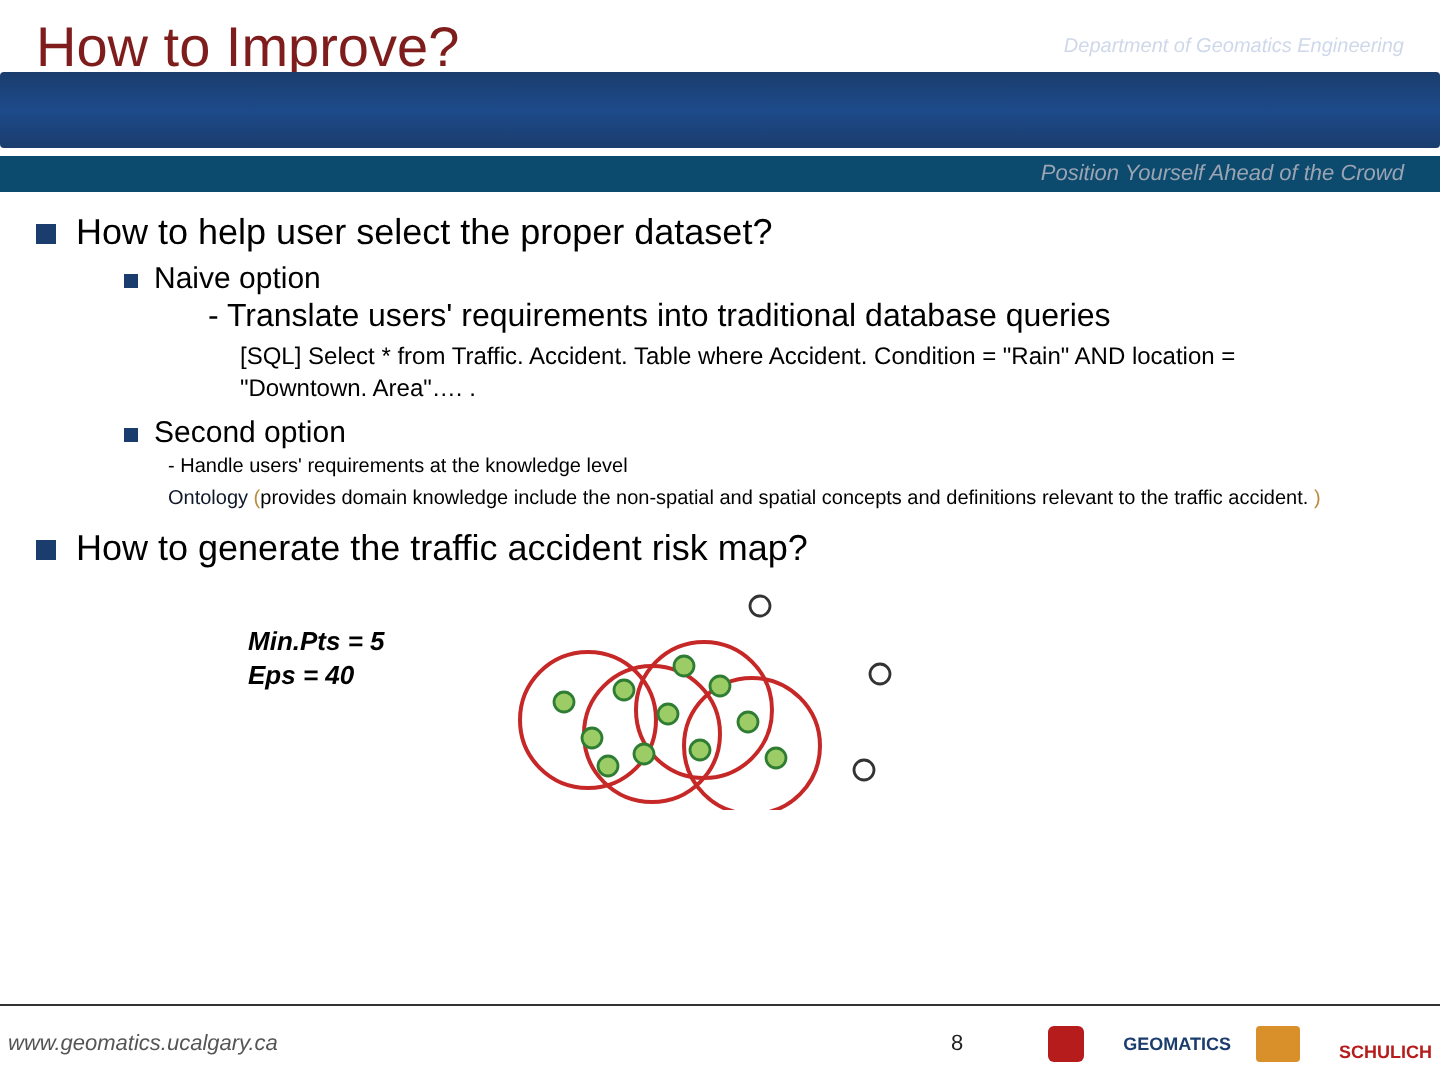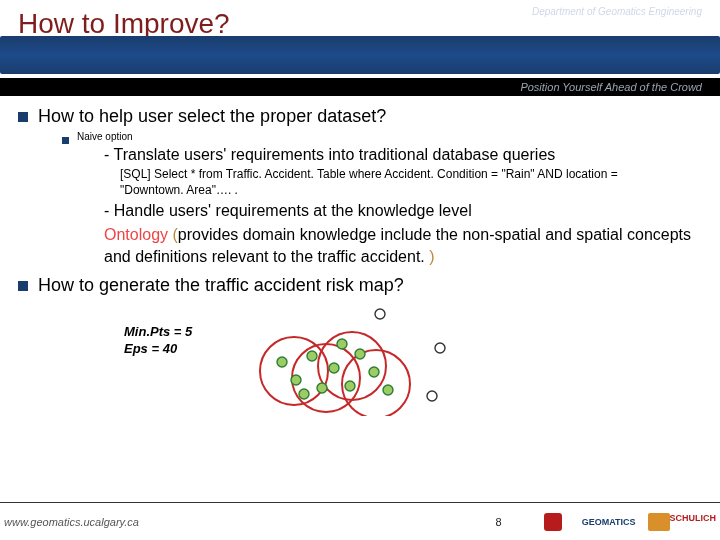--- a/index.html
+++ b/index.html
@@ -29,33 +29,33 @@
     position: absolute;
     top: 36px;
     left: 0;
     right: 0;
     height: 38px;
     background: linear-gradient(to bottom, #1a3d6d 0%, #1d4a8a 50%, #1a3d6d 100%);
     border-radius: 2px;
   }
   .dept-line {
     position: absolute;
-    top: 6px;
+    top: 18px;
     right: 18px;
     color: #cfd8ea;
     font-size: 10px;
     font-style: italic;
   }
   .subbanner {
     position: absolute;
     top: 78px;
     left: 0;
     right: 0;
     height: 18px;
-    background: #000000;
+    background: #0c4a6e;
     text-align: right;
     padding-right: 18px;
     font-style: italic;
     color: #9aa4b2;
     font-size: 11px;
     line-height: 18px;
   }
   .content {
     position: absolute;
     top: 104px;
@@ -73,21 +73,21 @@
   .bullet-sq {
     width: 10px; height: 10px;
     background: #1a3d6d;
     margin-top: 6px;
     flex: 0 0 10px;
   }
   .l2 {
     display: flex;
     gap: 8px;
     margin-left: 44px;
-    font-size: 10px;
+    font-size: 15px;
     margin-top: 2px;
   }
   .bullet-sq2 {
     width: 7px; height: 7px;
     background: #1a3d6d;
     margin-top: 6px;
     flex: 0 0 7px;
   }
   .l3 {
     margin-left: 86px;
@@ -96,27 +96,27 @@
     margin-top: 2px;
   }
   .l4 {
     margin-left: 102px;
     font-size: 12px;
     line-height: 1.35;
     margin-top: 2px;
     max-width: 560px;
   }
   .l4b {
-    margin-left: 86px;
-    font-size: 16px;
+    margin-left: 66px;
+    font-size: 10px;
     line-height: 1.35;
     margin-top: 2px;
     max-width: 590px;
   }
-  .ontology-word { color: #ef4444; }
+  .ontology-word { color: #0f172a; }
   .onto-paren { color: #bb8a3a; }
   .dbscan-label {
     margin-left: 70px;
     font-size: 13px;
     font-weight: bold;
     margin-top: 4px;
   }
   .cluster-area {
     position: relative;
     margin-top: 6px;
@@ -194,20 +194,24 @@
     <span>How to help user select the proper dataset?</span>
   </div>
 
   <div class="l2">
     <span class="bullet-sq2"></span>
     <span>Naive option</span>
   </div>
   <div class="l3">- Translate users' requirements into traditional database queries</div>
   <div class="l4">[SQL]  Select * from Traffic. Accident. Table where Accident. Condition = "Rain" AND location = "Downtown. Area"…. .</div>
 
+  <div class="l2" style="margin-top:6px">
+    <span class="bullet-sq2"></span>
+    <span>Second option</span>
+  </div>
   <div class="l4b">
     <span>- Handle users' requirements at the knowledge level</span>
   </div>
   <div class="l4b">
     <span class="ontology-word">Ontology</span><span class="onto-paren"> (</span><span>provides domain knowledge include the non-spatial and spatial concepts and definitions relevant to the traffic accident.</span><span class="onto-paren"> )</span>
   </div>
 
   <div class="l1" style="margin-top:8px">
     <span class="bullet-sq"></span>
     <span>How to generate the traffic accident risk map?</span>
@@ -251,18 +255,18 @@
 </div>
 
 <div class="footer">
   <span>www.geomatics.ucalgary.ca</span>
   <div class="footer-right">
     <span class="page-num">8</span>
     <span style="display:flex;align-items:center;gap:20px">
       <span class="logo-shape"></span>
       <span class="geo-label">GEOMATICS</span>
     </span>
-    <span style="display:flex;align-items:flex-start;gap:0">
+    <span style="display:flex;align-items:flex-end;gap:20px">
       <span class="logo-shape2"></span>
       <span class="sch-label">SCHULICH</span>
     </span>
   </div>
 </div>
 
 </body></html>

